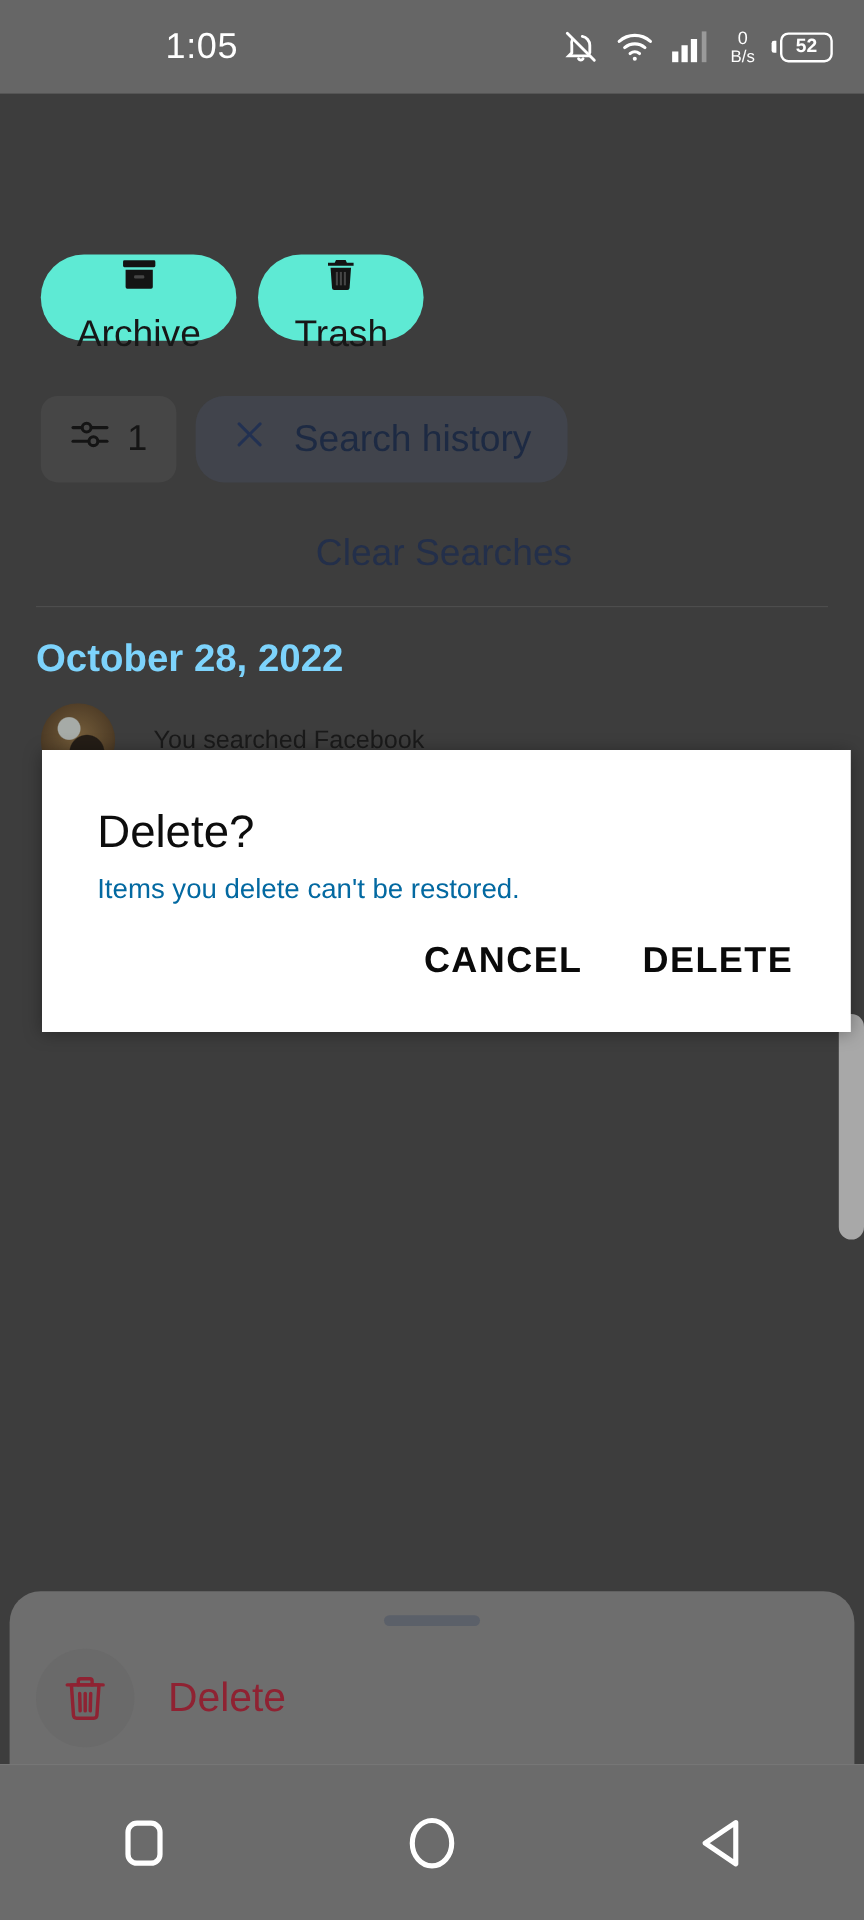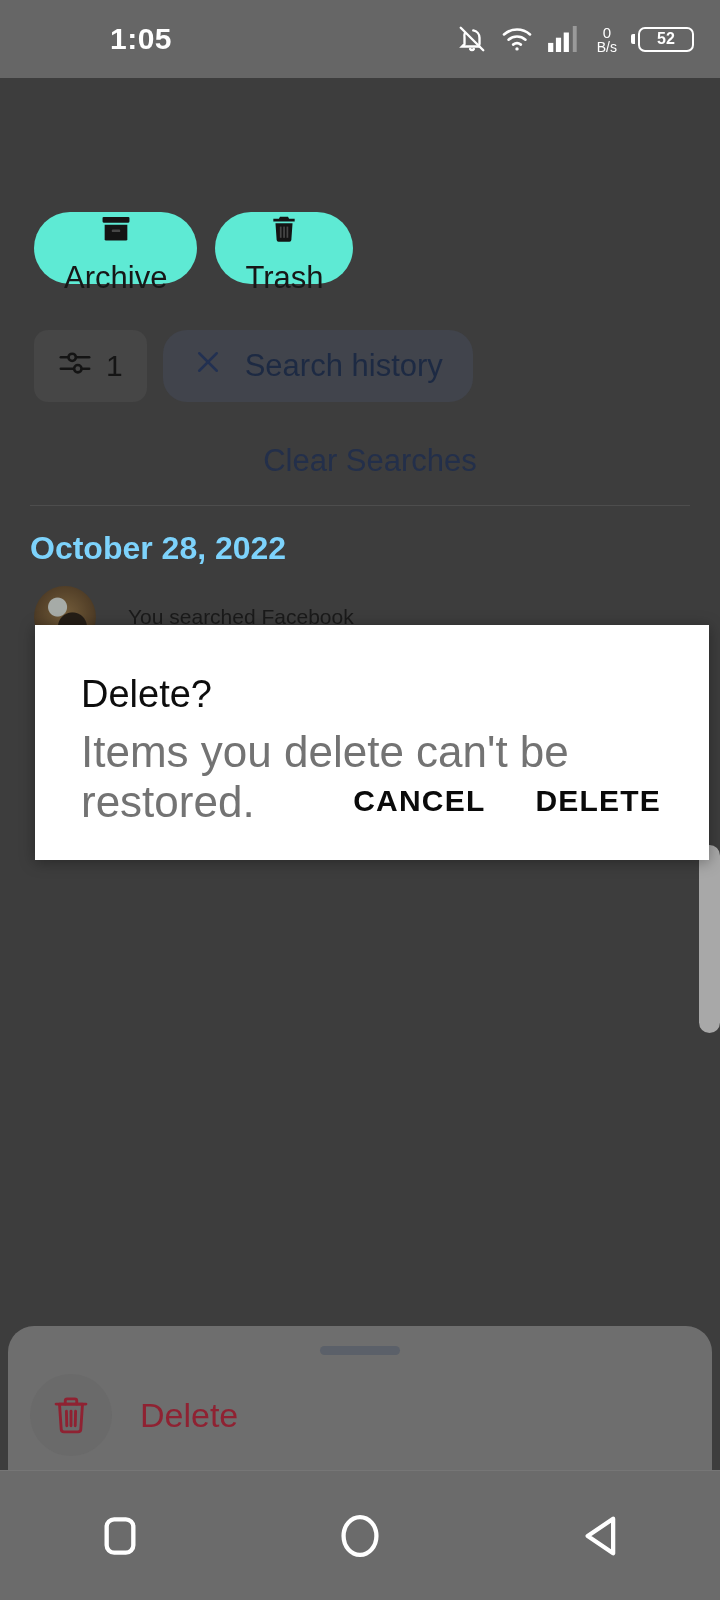--- a/index.html
+++ b/index.html
@@ -17,37 +17,37 @@
 
   
   .status-bar {
     position:absolute; top:0; left:0;
     width:720px; height:78px;
     background:#666666;
     display:flex; align-items:center;
     padding:0 26px;
   }
   .status-time {
-    color:#ffffff; font-size:30px; font-weight:700;
-    letter-spacing:0.5px; margin-left:84px;
+    color:#ffffff; font-size:30px; font-weight:400;
+    letter-spacing:0.5px; margin-left:112px;
   }
   .status-right {
     margin-left:auto;
     display:flex; align-items:center; gap:14px;
   }
   .status-right svg { display:block; }
   .net-speed {
     display:flex; flex-direction:column; align-items:center;
     line-height:1; color:#ffffff;
   }
   .net-speed .val { font-size:15px; }
   .net-speed .unit { font-size:14px; }
   .battery-wrap { display:flex; align-items:center; }
   .battery {
-    width:56px; height:25px;
+    width:44px; height:25px;
     border:2.5px solid #ffffff; border-radius:7px;
     display:flex; align-items:center; justify-content:center;
     color:#ffffff; font-size:16px; font-weight:600;
     margin-left:3px;
   }
   .battery-nub {
     width:4px; height:10px; background:#ffffff;
     border-radius:2px 0 0 2px;
   }
 
@@ -155,21 +155,21 @@
     width:674px; height:235px;
     background:#ffffff;
     box-shadow:0 2px 14px rgba(0,0,0,0.35);
   }
   .dialog-title {
     position:absolute; left:46px; top:48px;
     color:#0d0d0d; font-size:38px; font-weight:400;
   }
   .dialog-body {
     position:absolute; left:46px; top:102px;
-    color:#737373; font-size:44px;
+    color:#0369a1; font-size:23px;
   }
   .dialog-actions {
     position:absolute; right:48px; bottom:42px;
     display:flex; align-items:center; gap:50px;
   }
   .dialog-btn {
     background:none; border:none;
     color:#0a0a0a; font-size:30px; font-weight:bold;
     letter-spacing:1.2px;
     font-family:"Liberation Sans", sans-serif;

